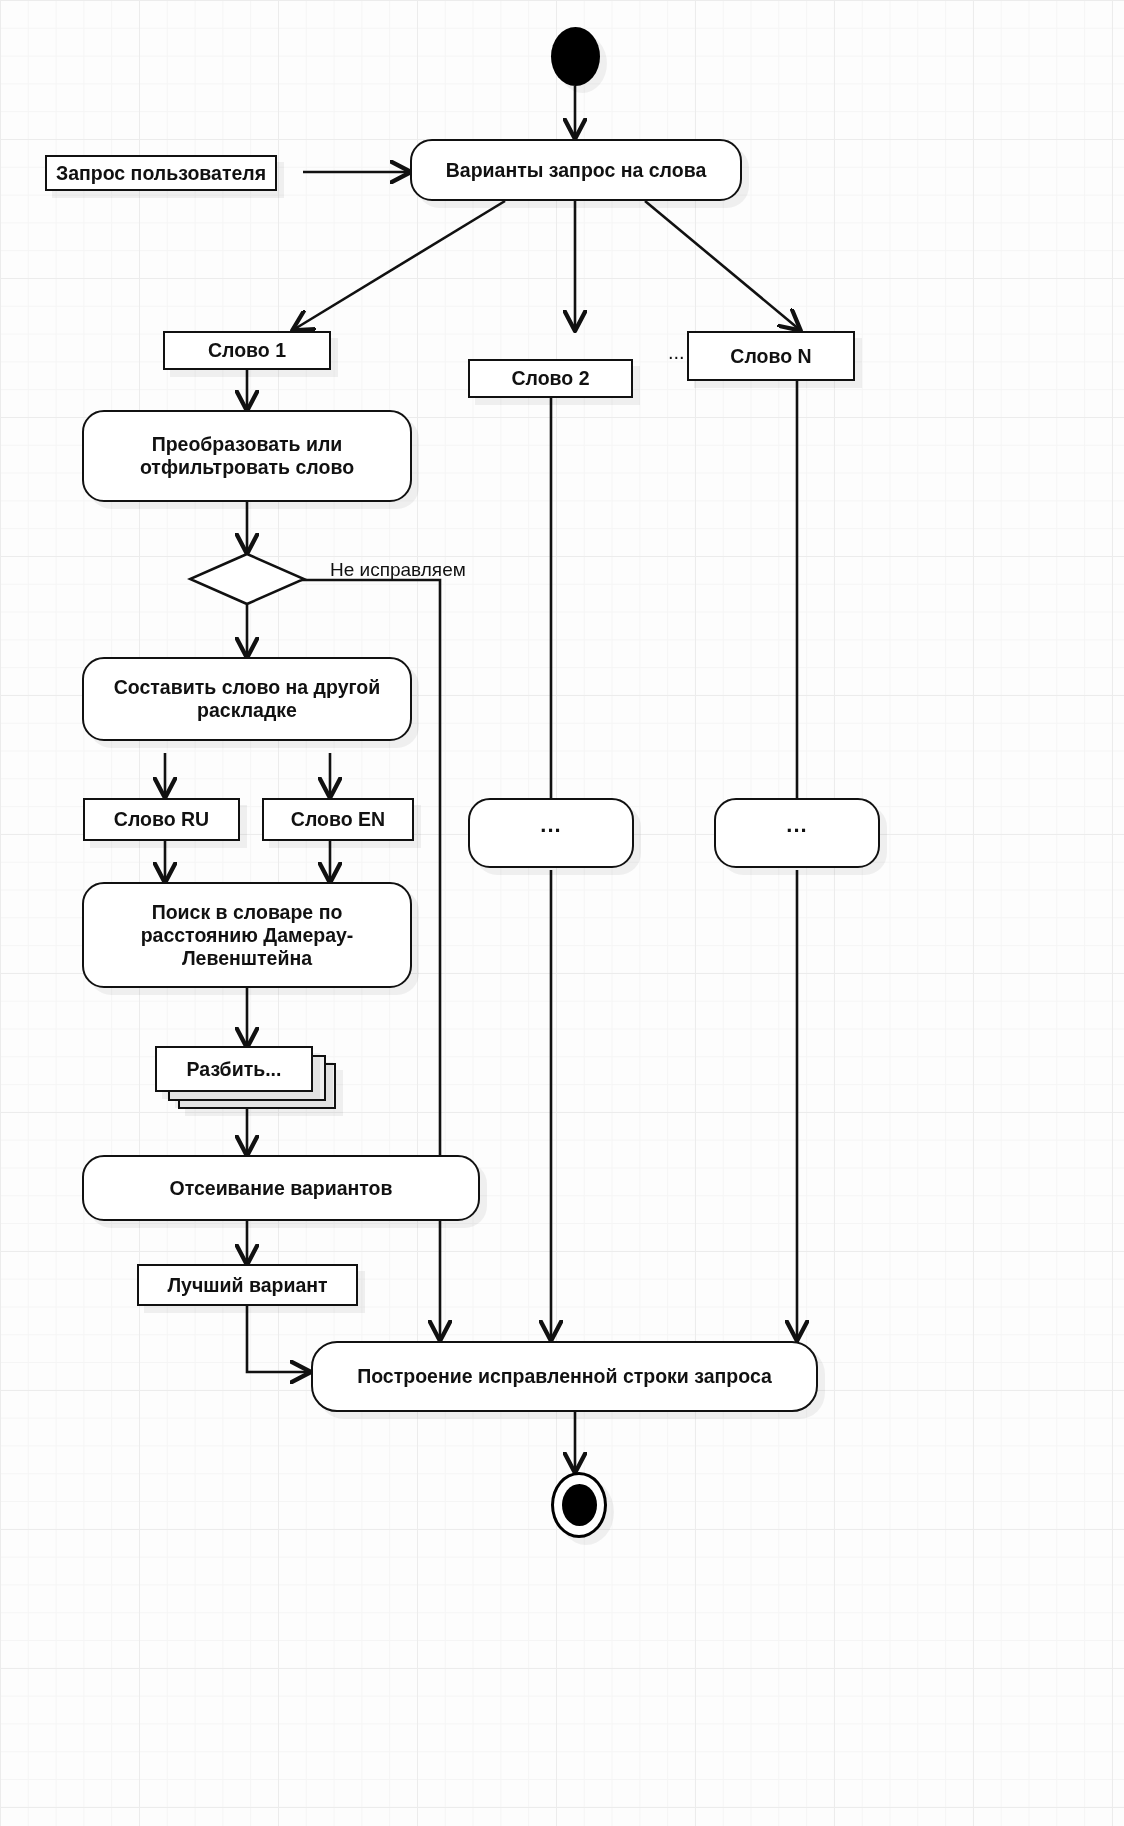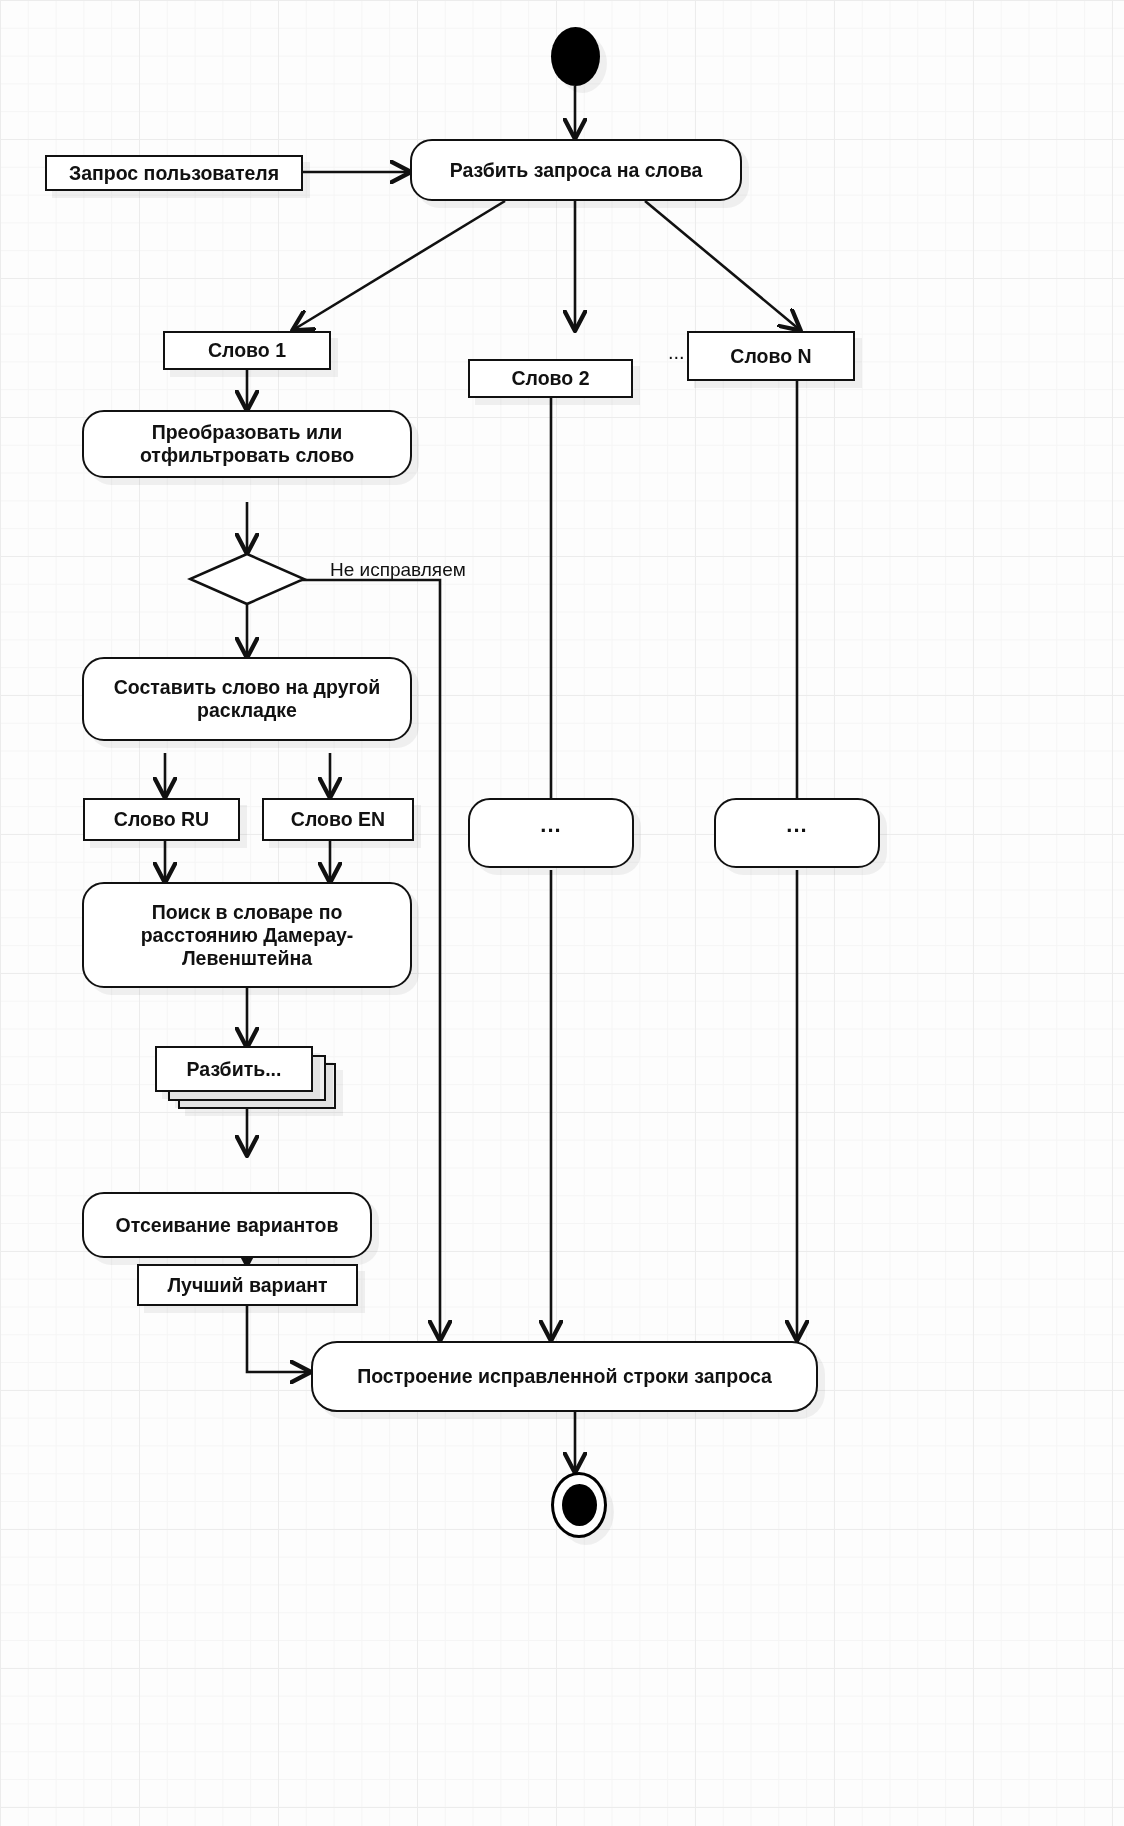--- a/index.html
+++ b/index.html
@@ -164,43 +164,43 @@
 
       <path d="M 797 370 L 797 798"></path>
       <path d="M 797 870 L 797 1340" marker-end="url(#ah)"></path>
 
       <path d="M 575 1412 L 575 1472" marker-end="url(#ah)"></path>
     </g>
   </svg>
 
   <div class="start-node" style="left:551px; top:27px; width:49px; height:59px;"></div>
 
-  <div class="node object" style="left:45px; top:155px; width:258px; height:36px;">
+  <div class="node object" style="left:45px; top:155px; width:232px; height:36px;">
     <span>Запрос пользователя</span>
   </div>
 
   <div class="node activity" style="left:410px; top:139px; width:332px; height:62px;">
-    <span>Разбить запроса на слова</span>
+    <span>Варианты запрос на слова</span>
   </div>
 
   <div class="node object" style="left:163px; top:331px; width:168px; height:39px;">
     <span>Слово 1</span>
   </div>
 
   <div class="node object" style="left:468px; top:331px; width:165px; height:39px;margin-top:28px;">
     <span>Слово 2</span>
   </div>
 
   <div class="inline-ellipsis" style="left:668px; top:341px;">...</div>
 
   <div class="node object" style="left:687px; top:331px; width:168px; height:50px;">
     <span>Слово N</span>
   </div>
 
-  <div class="node activity" style="left:82px; top:410px; width:330px; height:68px;">
+  <div class="node activity" style="left:82px; top:410px; width:330px; height:92px;">
     <span>Преобразовать или отфильтровать слово</span>
   </div>
 
   <div class="decision" style="left:187px; top:551px; width:120px; height:56px;">
     <svg width="120" height="56" viewBox="0 0 120 56" xmlns="http://www.w3.org/2000/svg">
       <polygon points="60,3 117,28 60,53 3,28" fill="#ffffff" stroke="#111111" stroke-width="2.6"></polygon>
     </svg>
   </div>
 
   <div class="edge-label" style="left:330px; top:547px;">Не исправляем</div>
@@ -220,21 +220,21 @@
   <div class="node activity" style="left:82px; top:882px; width:330px; height:106px;">
     <span>Поиск в словаре по расстоянию Дамерау-Левенштейна</span>
   </div>
 
   <div class="stack-under" style="left:178px; top:1063px; width:158px; height:46px;"></div>
   <div class="stack-under" style="left:168px; top:1055px; width:158px; height:46px;"></div>
   <div class="node object" style="left:155px; top:1046px; width:158px; height:46px;">
     <span>Разбить...</span>
   </div>
 
-  <div class="node activity" style="left:82px; top:1192px; width:290px; height:66px;">
+  <div class="node activity" style="left:82px; top:1155px; width:398px; height:66px;">
     <span>Отсеивание вариантов</span>
   </div>
 
   <div class="node object" style="left:137px; top:1264px; width:221px; height:42px;">
     <span>Лучший вариант</span>
   </div>
 
   <div class="node activity ellipsis-node" style="left:468px; top:798px; width:166px; height:70px;">
     <span>...</span>
   </div>

